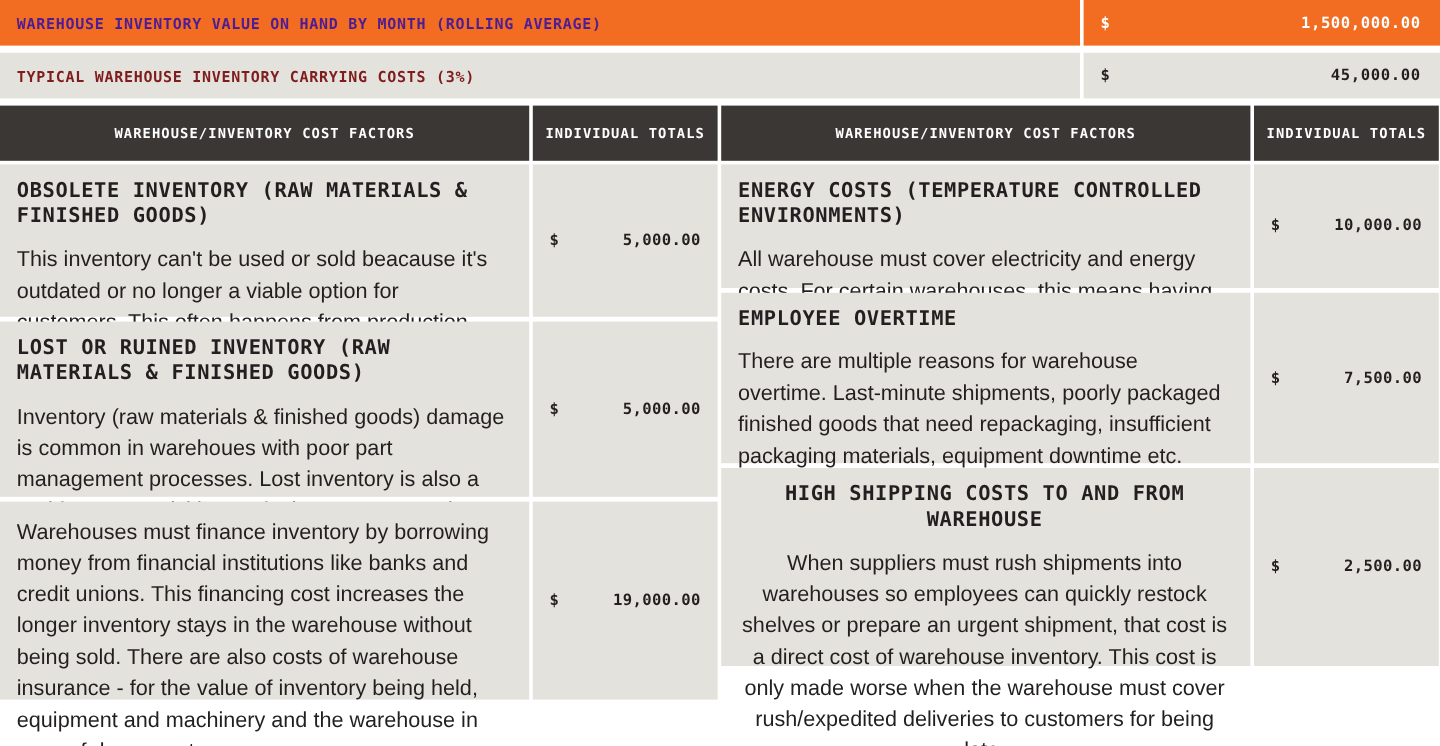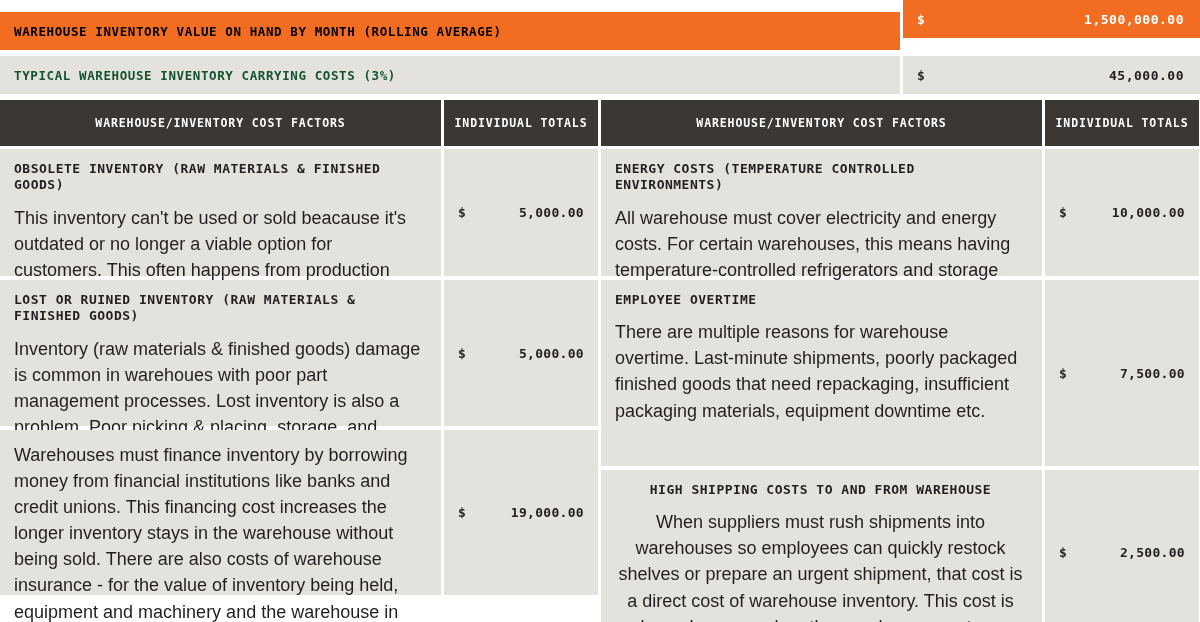--- a/index.html
+++ b/index.html
@@ -48,31 +48,30 @@
     justify-content: space-between;
     padding: 0 16px 0 14px;
     box-sizing: border-box;
     font-family: "DejaVu Sans Mono", monospace;
     font-size: 13px;
     font-weight: bold;
     letter-spacing: 0.5px;
   }
   .row-orange .banner-title {
     background: #f26c21;
-    color: #000000;
-    margin-top: 12px;
+    color: #4c1d95;
   }
   .row-orange .banner-value {
     background: #f26c21;
     color: #ffffff;
     margin-left: 3px;
   }
   .row-grey .banner-title {
     background: #e4e2dc;
-    color: #14532d;
+    color: #7f1d1d;
   }
   .row-grey .banner-value {
     background: #e4e2dc;
     color: #231f20;
     margin-left: 3px;
   }
 
   
   .tables {
     display: flex;
@@ -124,43 +123,43 @@
     justify-content: space-between;
     padding: 0 14px;
     font-family: "DejaVu Sans Mono", monospace;
     font-size: 13px;
     font-weight: bold;
     letter-spacing: 0.3px;
     color: #231f20;
   }
   .cell-title {
     font-family: "DejaVu Sans Mono", monospace;
-    font-size: 13px;
+    font-size: 17px;
     font-weight: bold;
     letter-spacing: 0.5px;
     text-transform: uppercase;
     margin-bottom: 11px;
     line-height: 1.25;
   }
   .cell-body {
     font-family: "Liberation Sans", sans-serif;
     font-size: 18px;
     line-height: 1.45;
     color: #231f20;
   }
   .sym { display: inline-block; }
   .amt { display: inline-block; }
 
   
   .r1 .cell-desc, .r1 .cell-total { height: 127px; }
   .r2 .cell-desc, .r2 .cell-total { height: 146px; }
   .r3 .cell-desc, .r3 .cell-total { height: 165px; }
 
-  .right .r1 .cell-desc, .right .r1 .cell-total { height: 127px; }
-  .right .r2 .cell-desc, .right .r2 .cell-total { height: 186px; }
+  .right .r1 .cell-desc, .right .r1 .cell-total { height: 103px; }
+  .right .r2 .cell-desc, .right .r2 .cell-total { height: 142px; }
   .right .r3 .cell-desc, .right .r3 .cell-total { height: 165px; text-align: center; }
 </style>
 </head>
 <body>
 
 <div class="sheet">
 
   <div class="banner-row row-orange">
     <div class="banner-title">WAREHOUSE INVENTORY VALUE ON HAND BY MONTH (ROLLING AVERAGE)</div>
     <div class="banner-value">

